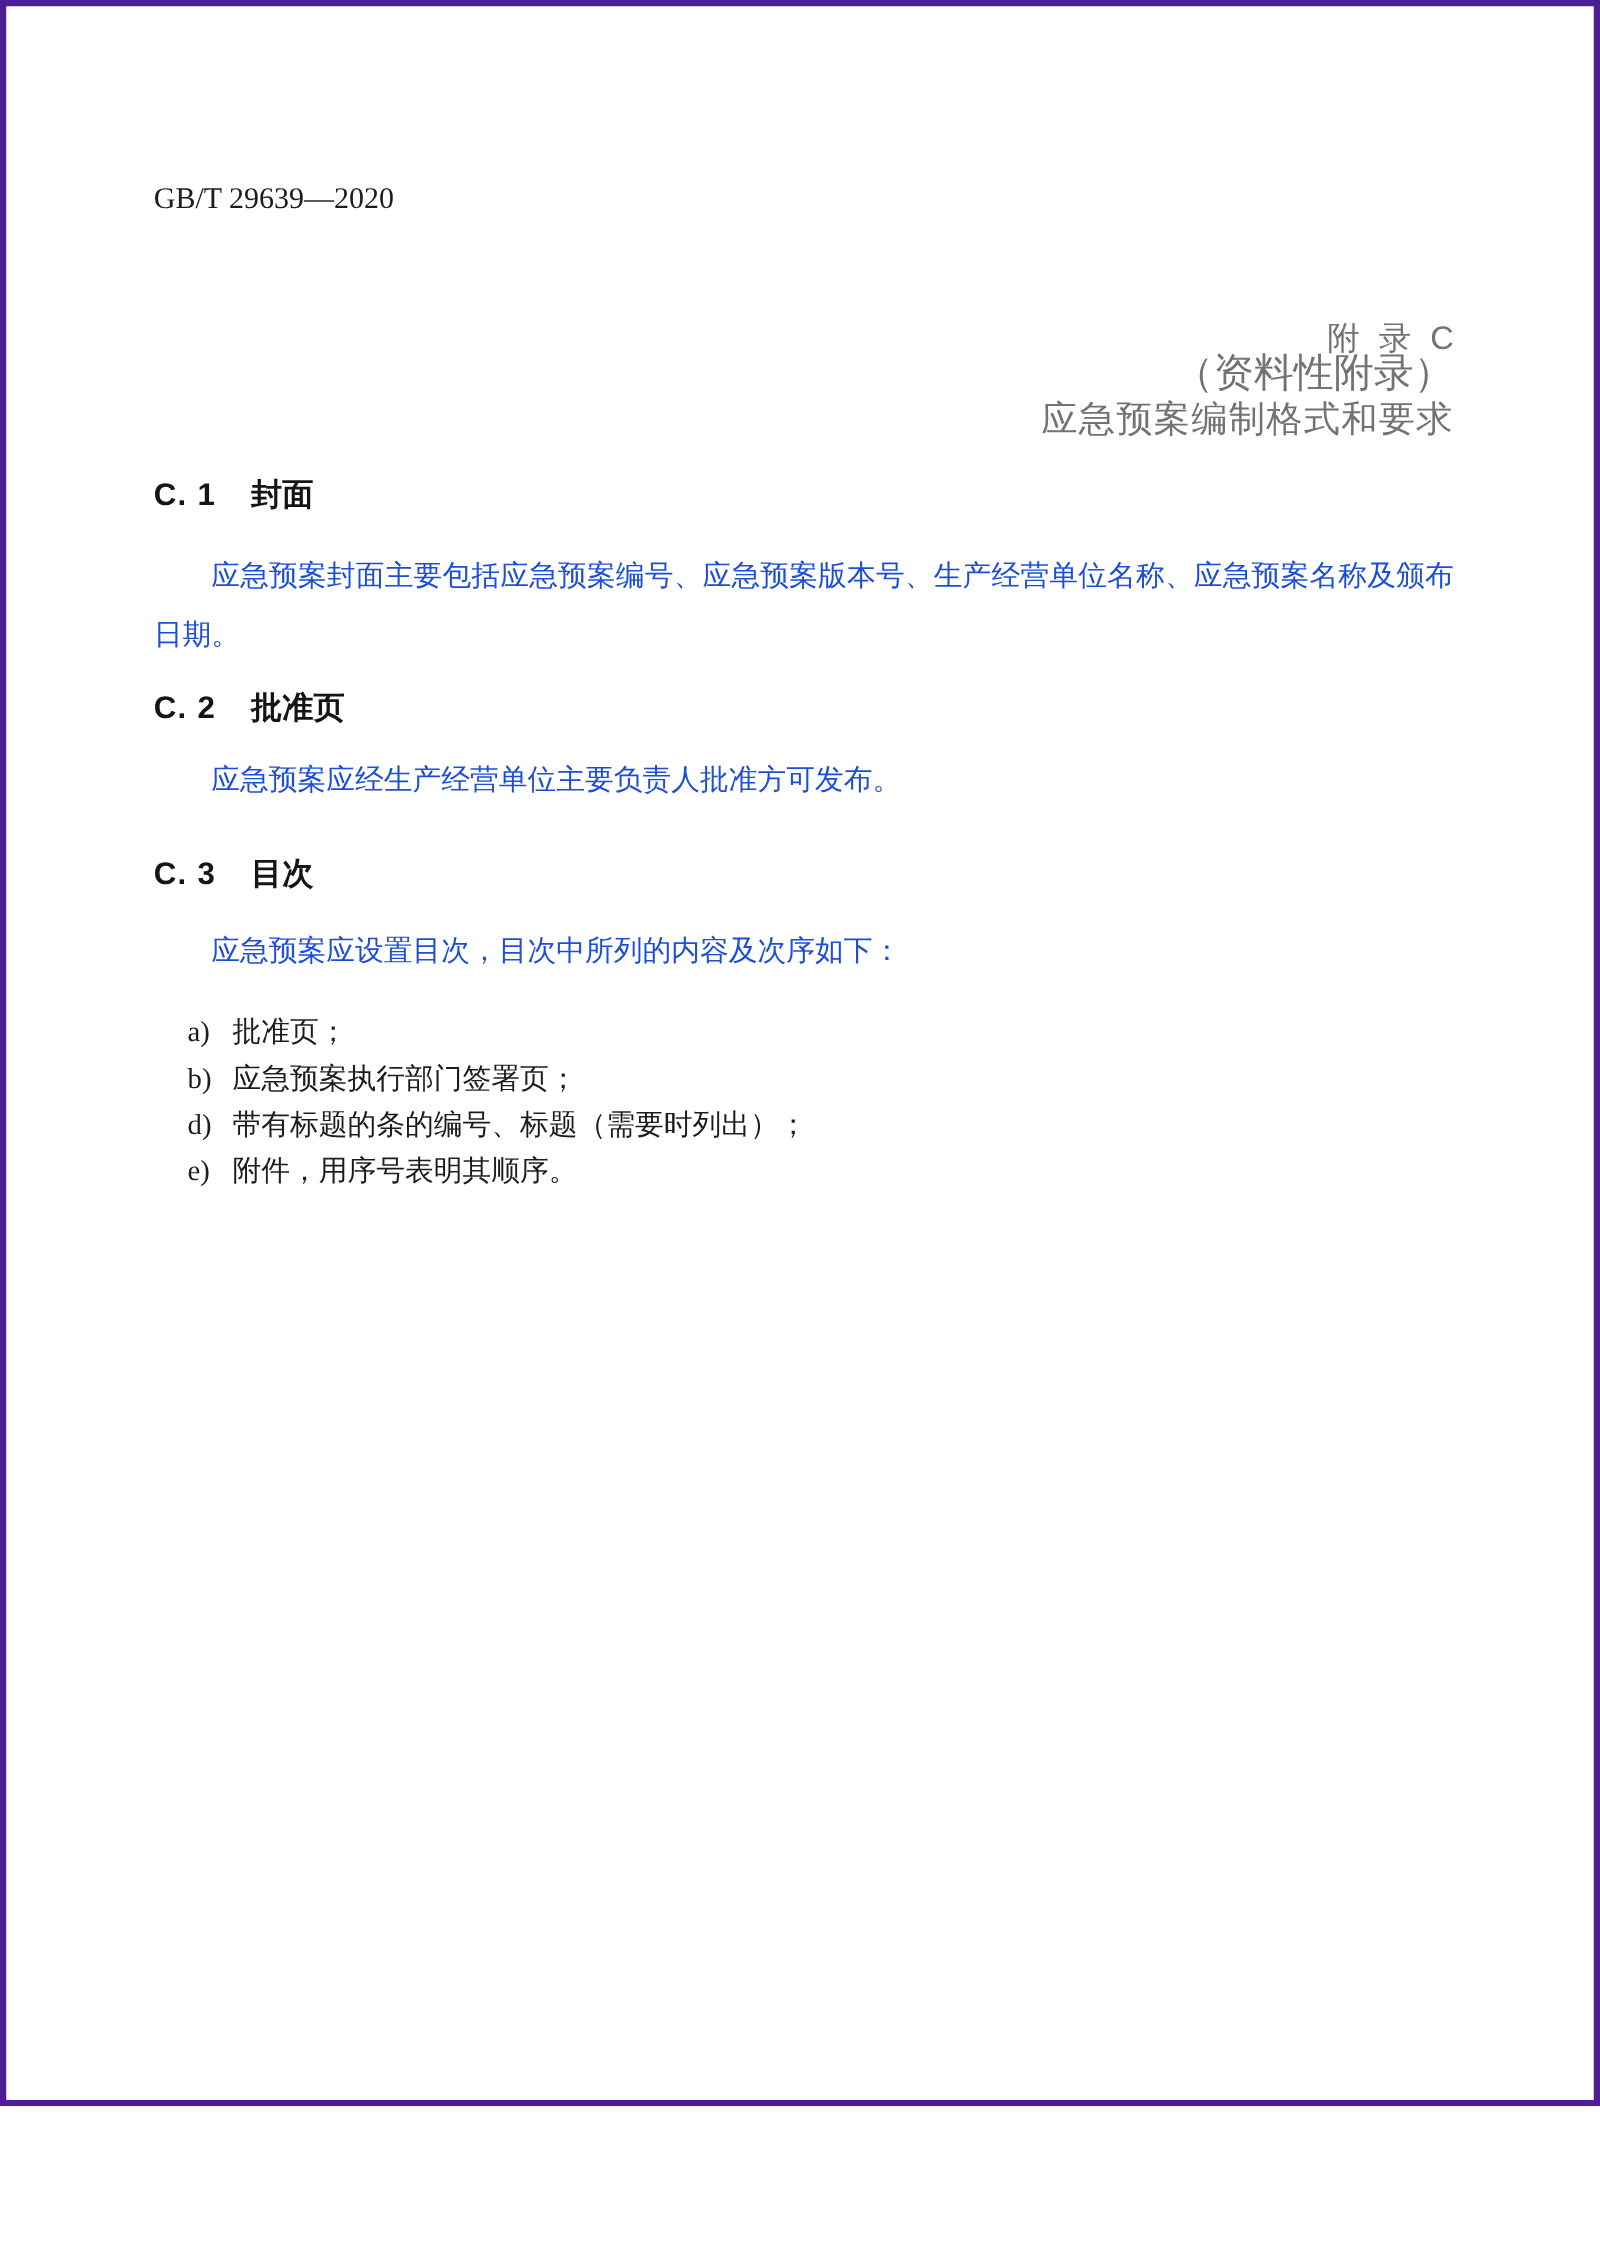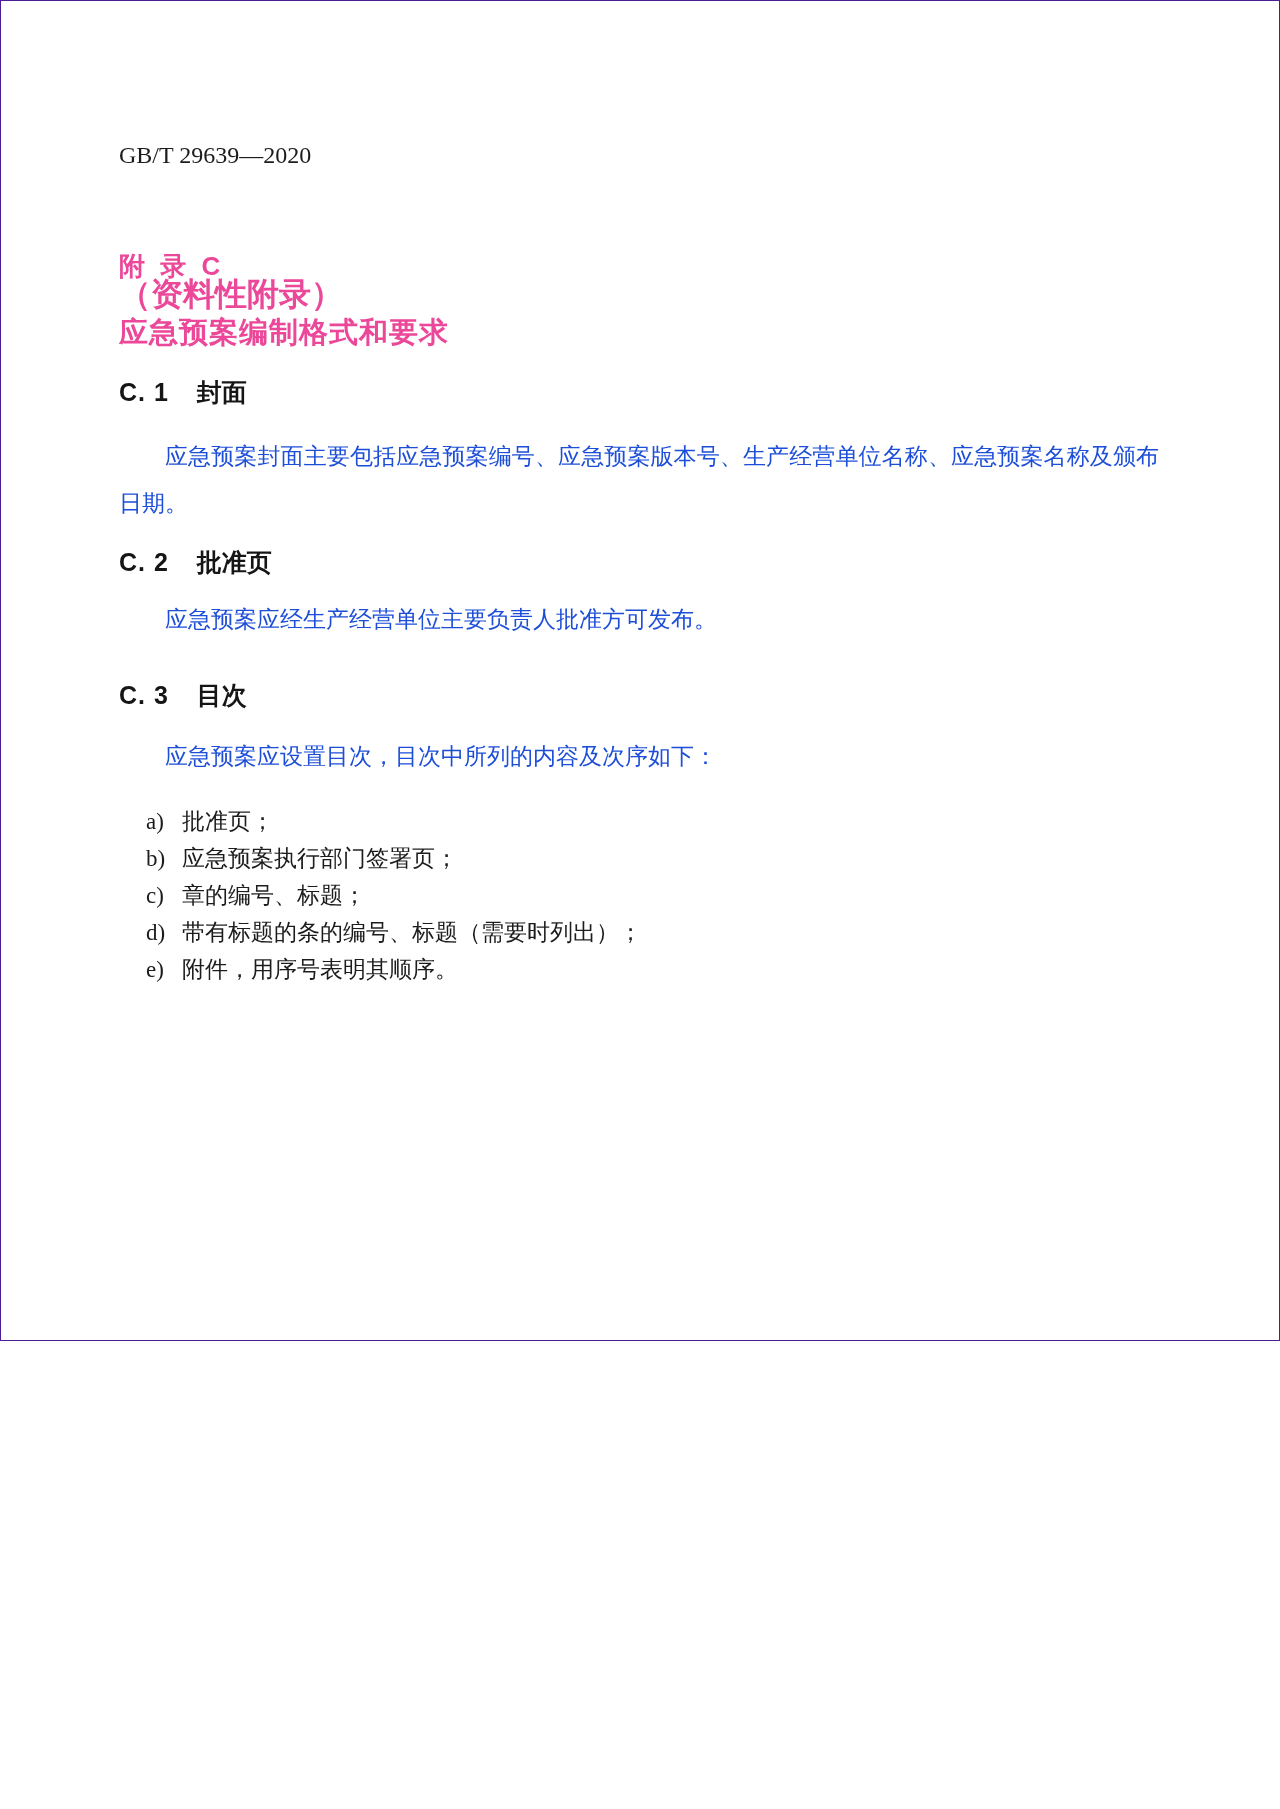--- a/index.html
+++ b/index.html
@@ -3,44 +3,44 @@
 <meta charset="utf-8">
 <style>
   html, body {
     margin: 0;
     padding: 0;
     background: #ffffff;
   }
   .page {
     position: relative;
     width: 1280px;
-    height: 1341px;
+    height: 1685px;
     margin: 0 auto;
     background: #ffffff;
-    border: 1px solid #4c1d95;
+    border: 5px solid #4c1d95;
     box-sizing: border-box;
     overflow: hidden;
     color: #1c1c1c;
   }
   .doc-header {
     margin: 141px 0 0 118px;
     font-family: "Liberation Serif", "DejaVu Serif", serif;
     font-size: 24px;
     line-height: 26px;
     color: #1c1c1c;
   }
   .content {
     margin-left: 118px;
     width: 1040px;
   }
   .title-block {
-    text-align: left;
+    text-align: right;
     font-family: "Liberation Sans", "DejaVu Sans", sans-serif;
-    font-weight: 700;
-    color: #ec4899;
+    font-weight: 400;
+    color: #737373;
   }
   .title-line1 {
     margin-top: 84px;
     font-size: 26px;
     line-height: 28px;
     word-spacing: 8px;
   }
   .title-line2 {
     font-size: 32px;
     line-height: 28px;
@@ -148,23 +148,20 @@
     <p class="body-para p-c3">应急预案应设置目次，目次中所列的内容及次序如下：</p>
 
     <div class="toc-list">
       <div class="toc-item">
         <span class="toc-marker">a)</span><span>批准页；</span>
       </div>
       <div class="toc-item">
         <span class="toc-marker">b)</span><span>应急预案执行部门签署页；</span>
       </div>
       <div class="toc-item">
-        <span class="toc-marker">c)</span><span>章的编号、标题；</span>
-      </div>
-      <div class="toc-item">
         <span class="toc-marker">d)</span><span>带有标题的条的编号、标题（需要时列出）；</span>
       </div>
       <div class="toc-item">
         <span class="toc-marker">e)</span><span>附件，用序号表明其顺序。</span>
       </div>
     </div>
 
   </div>
 
   <div class="page-number">10</div>

